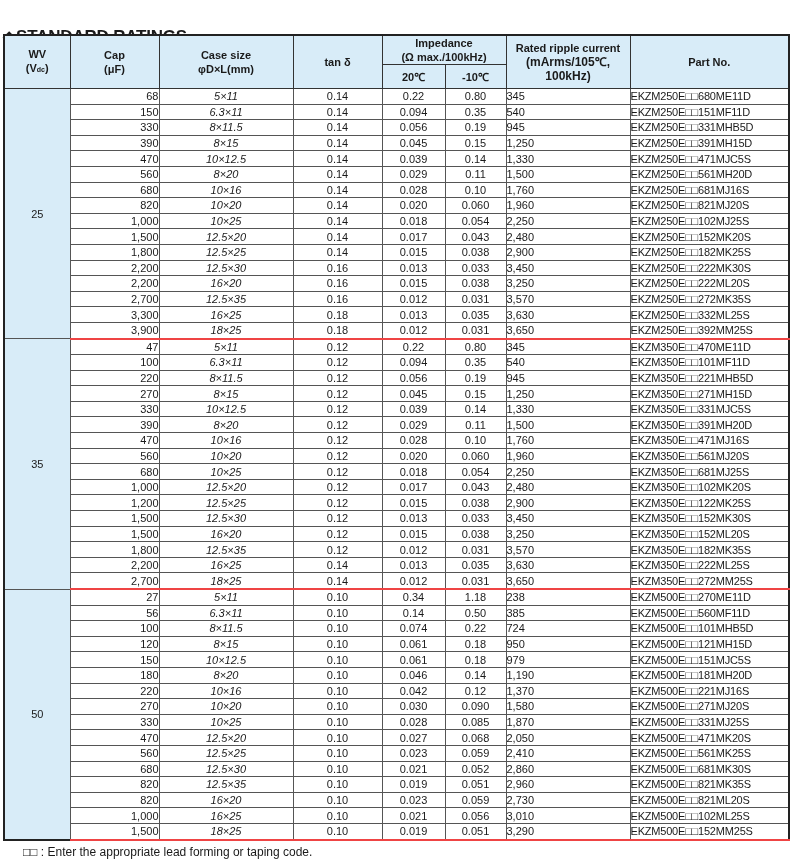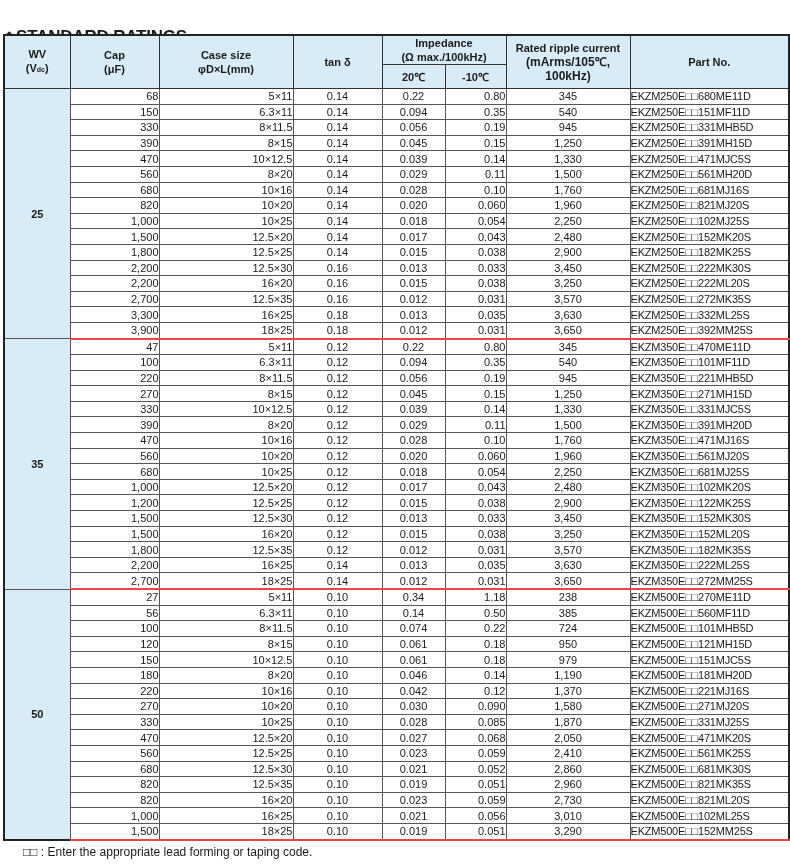--- a/index.html
+++ b/index.html
@@ -2,28 +2,28 @@
 <html><head>
   <meta charset="utf-8">
   <style>
     html, body { margin: 0; padding: 0; background: #ffffff; }
     body { width: 790px; height: 867px; position: relative; font-family: "Liberation Sans", sans-serif; color: #1a1a1a; overflow: hidden; }
     .title { position: absolute; left: 3px; top: 27px; font-size: 17px; font-weight: bold; letter-spacing: -0.2px; line-height: 19px; }
     .title .diamond { font-size: 16px; margin-right: 1px; }
     table.ratings { position: absolute; left: 3px; top: 34px; border-collapse: collapse; table-layout: fixed; width: 785px; border: 2px solid #222; }
     table.ratings th { background: #d8ecf8; font-size: 11px; font-weight: bold; text-align: center; border: 1px solid #333; padding: 0; line-height: 14px; }
     table.ratings td { font-size: 11px; border: 1px solid #555; padding: 0; height: 14.6px; line-height: 14px; white-space: nowrap; }
-    td.wv { background: #d8ecf8; font-weight: bold; text-align: center; border-right: 2px solid #222; border-bottom: 2px solid #222; }
+    td.wv { background: #d8ecf8; font-weight: normal; text-align: center; border-right: 2px solid #222; border-bottom: 2px solid #222; }
     tr.group-end td { border-bottom: 2px solid #ef4444; }
     td.cap { text-align: right; padding-right: 18px; }
-    td.case { text-align: right; }
+    td.case { text-align: center; font-style: italic; }
     td.tan { text-align: center; }
     td.z20 { text-align: center; }
-    td.zm10 { text-align: right; }
-    td.ripple { text-align: center; padding-right: 40px; }
+    td.zm10 { text-align: center; }
+    td.ripple { text-align: left; padding-right: 40px; }
     td.part { text-align: left; padding-left: 4px; letter-spacing: -0.2px; }
     th .sub { font-size: 7px; }
     .note { position: absolute; left: 3px; top: 844px; font-size: 12px; line-height: 16px; padding-left: 20px; }
   </style>
 </head>
 <body>
 
 <div class="title">
   <span class="diamond">◆</span><span>STANDARD RATINGS</span>
 </div>

